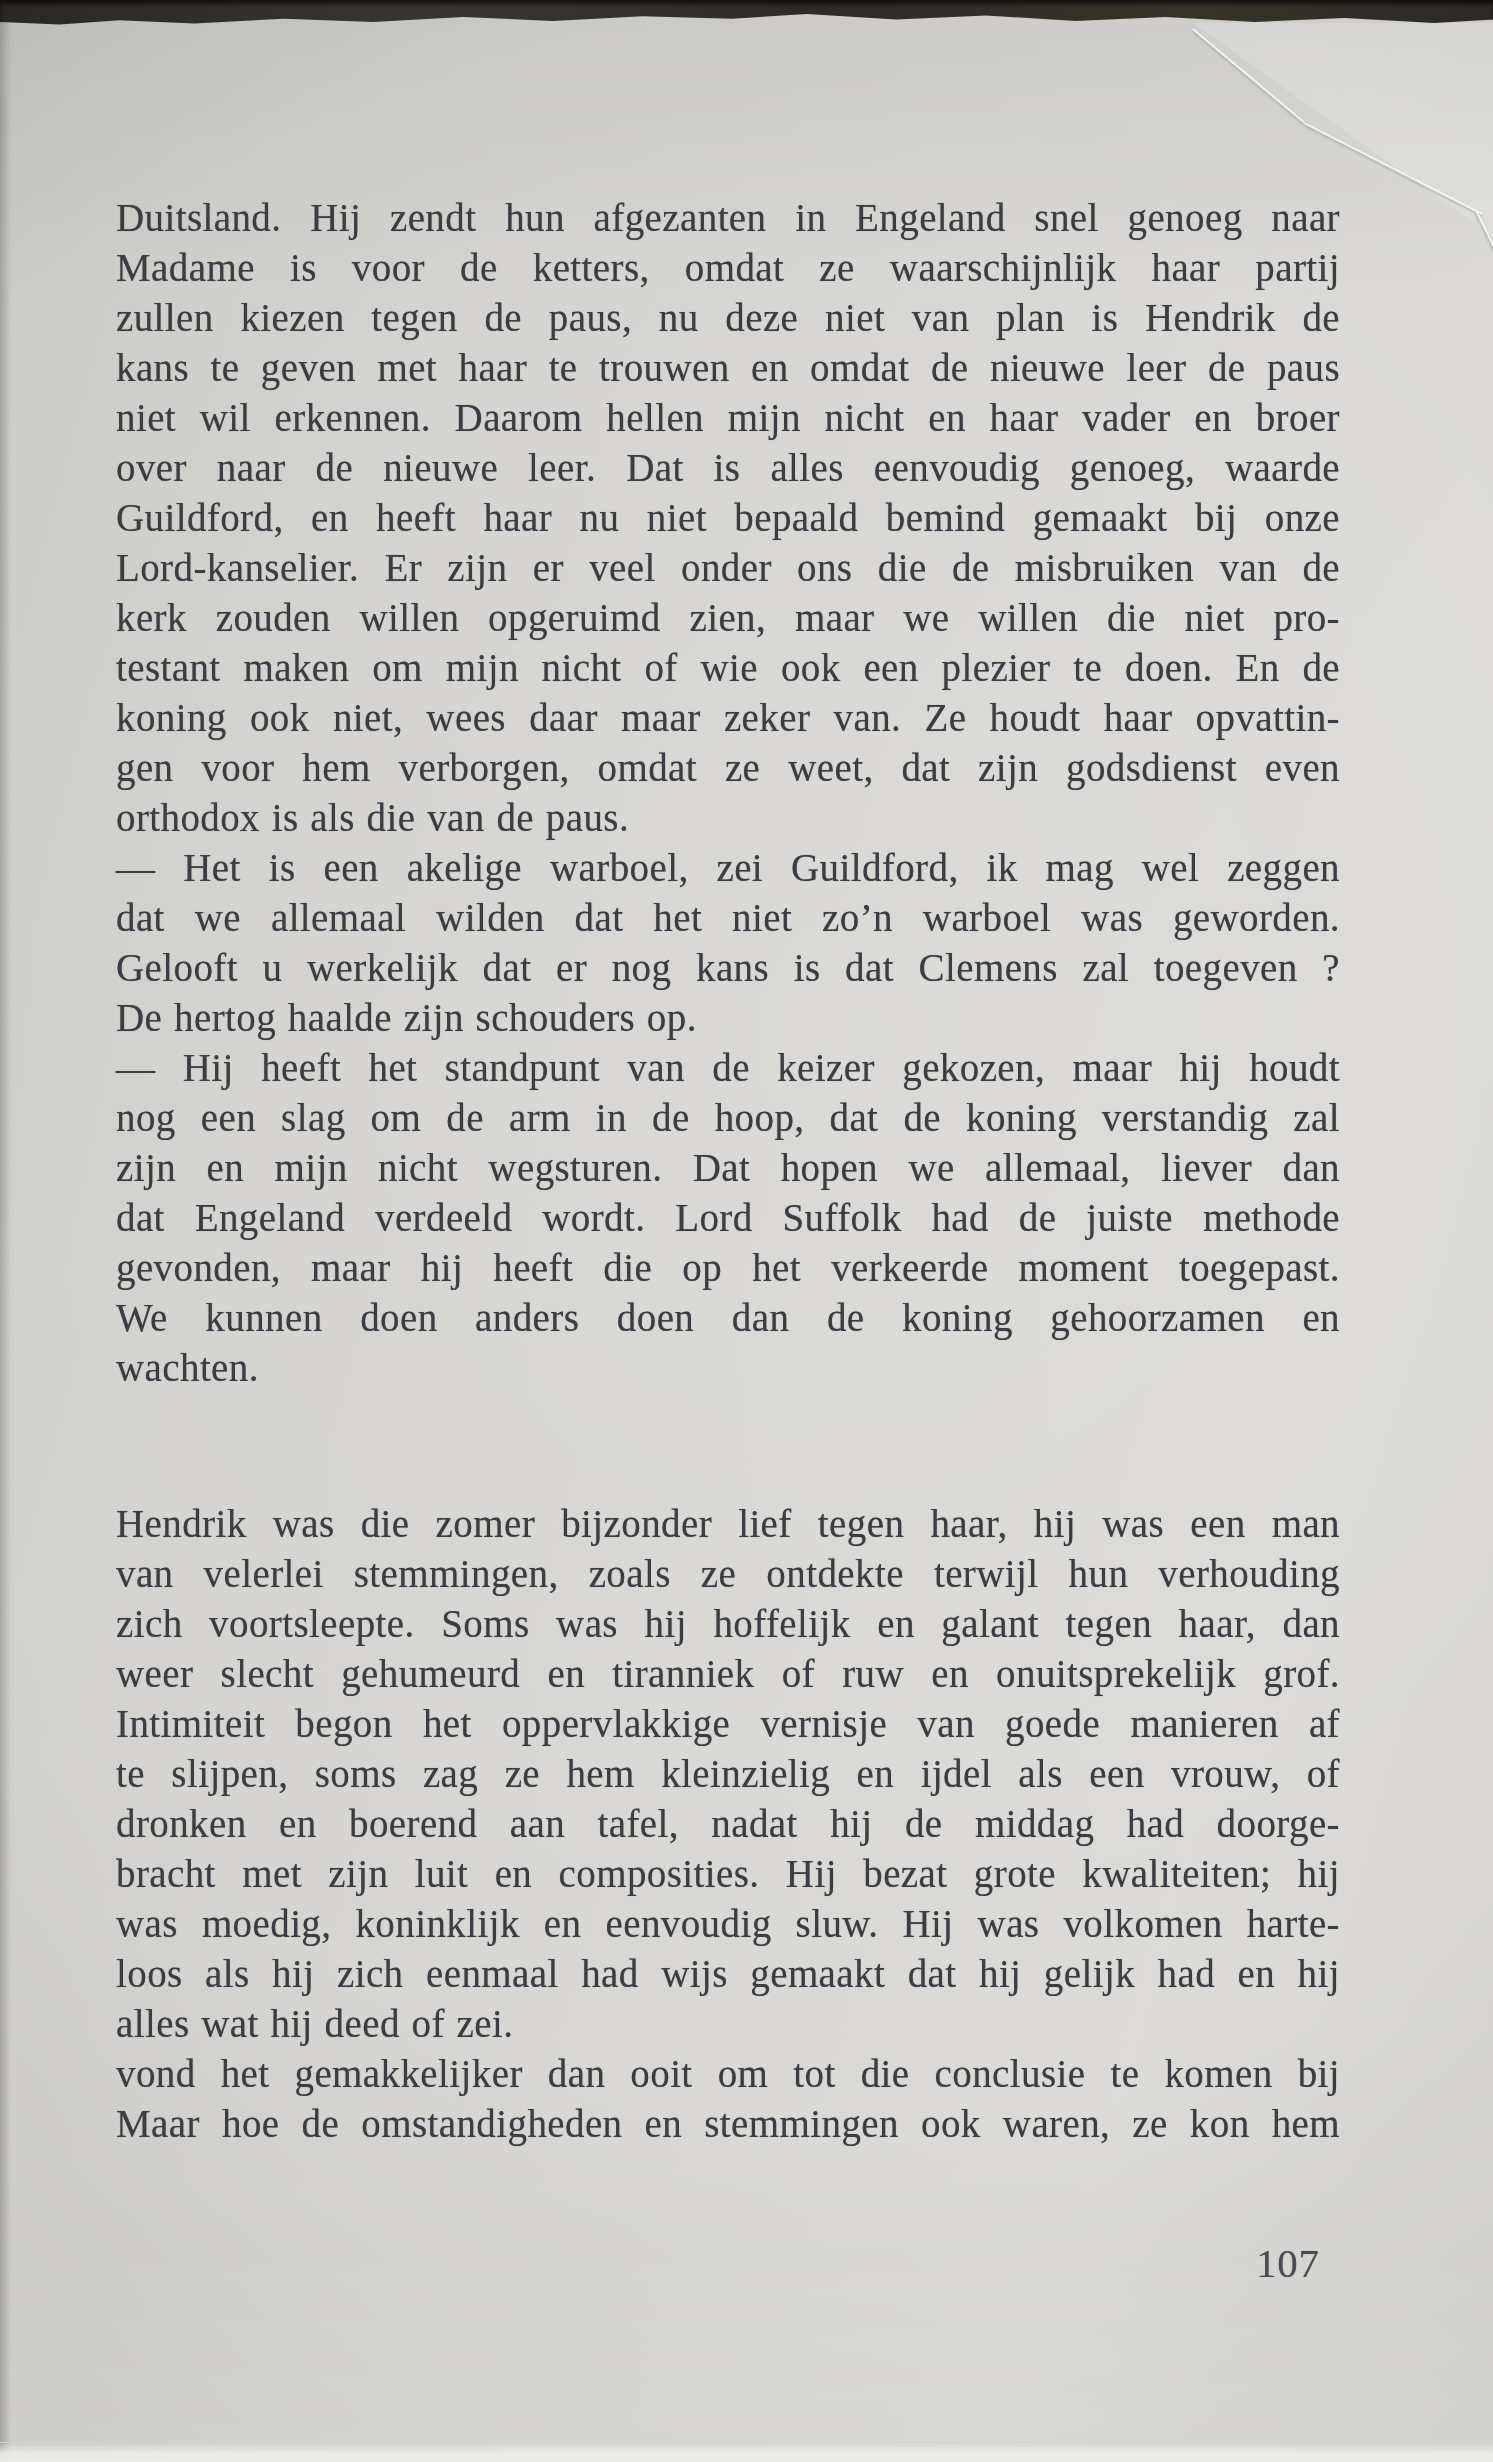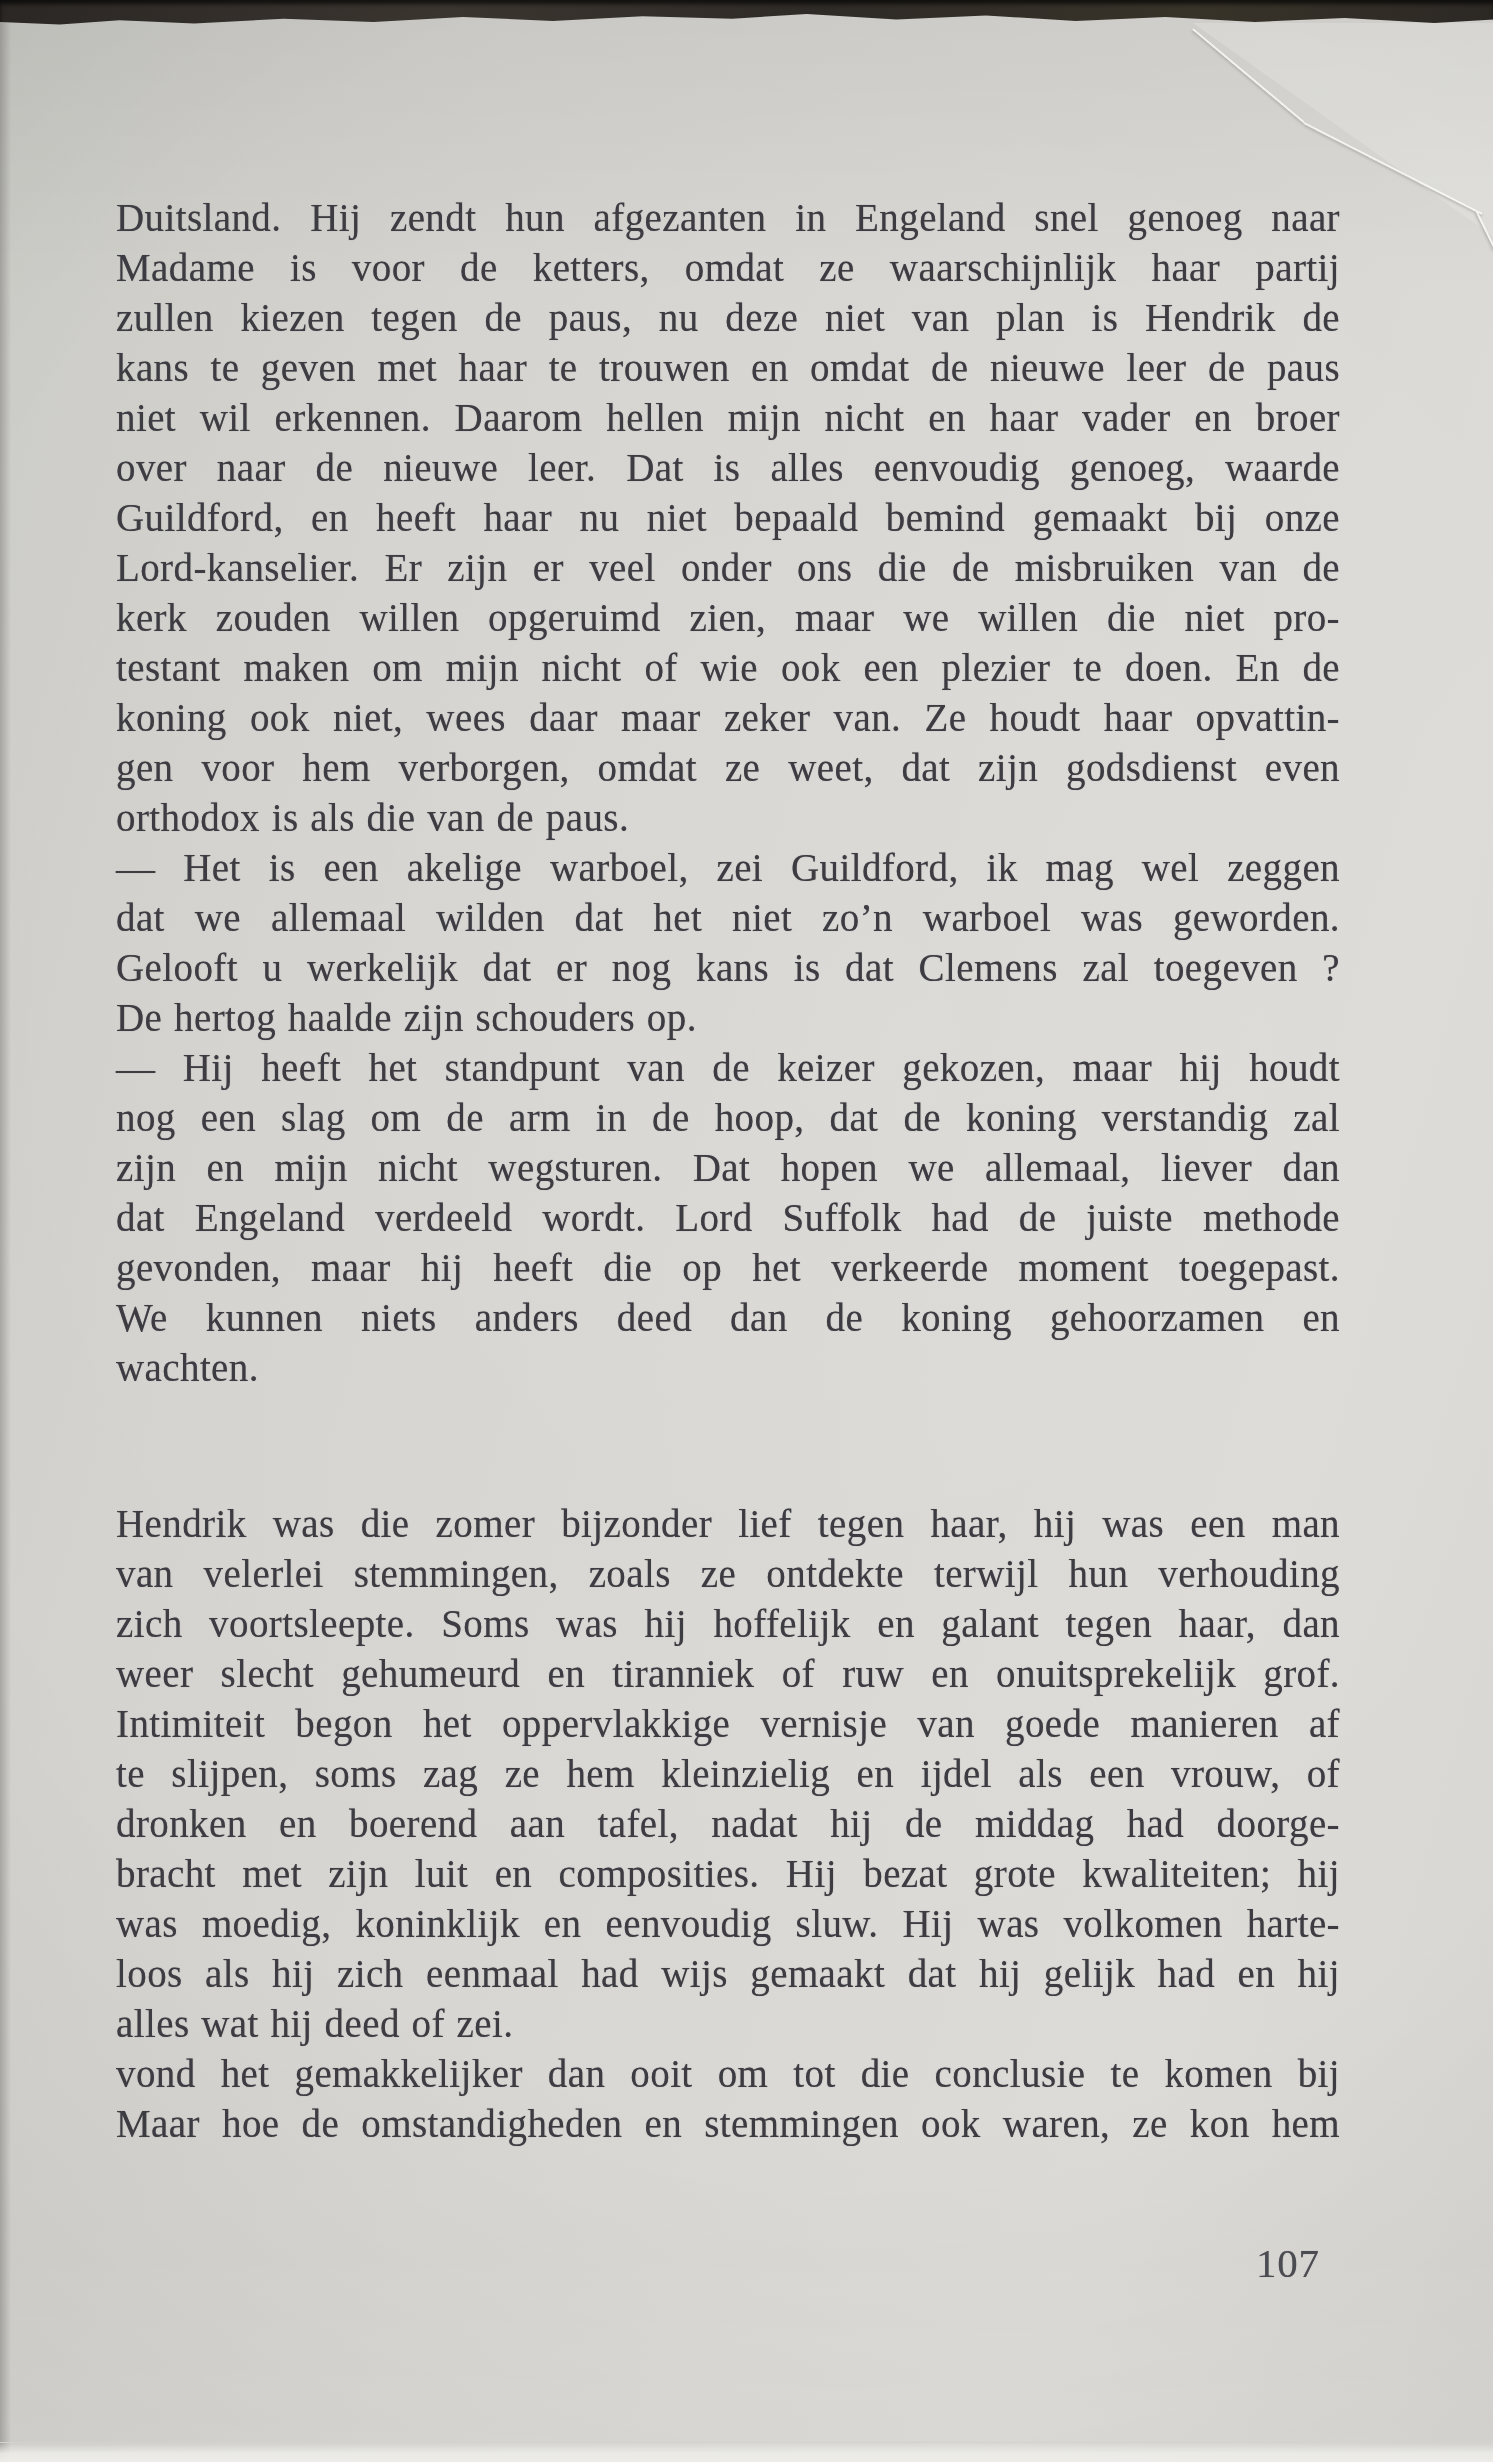--- a/index.html
+++ b/index.html
@@ -110,21 +110,21 @@
         <div class="line short">orthodox is als die van de paus.</div>
         <div class="line">— Het is een akelige warboel, zei Guildford, ik mag wel zeggen</div>
         <div class="line">dat we allemaal wilden dat het niet zo’n warboel was geworden.</div>
         <div class="line">Gelooft u werkelijk dat er nog kans is dat Clemens zal toegeven ?</div>
         <div class="line short">De hertog haalde zijn schouders op.</div>
         <div class="line">— Hij heeft het standpunt van de keizer gekozen, maar hij houdt</div>
         <div class="line">nog een slag om de arm in de hoop, dat de koning verstandig zal</div>
         <div class="line">zijn en mijn nicht wegsturen. Dat hopen we allemaal, liever dan</div>
         <div class="line">dat Engeland verdeeld wordt. Lord Suffolk had de juiste methode</div>
         <div class="line">gevonden, maar hij heeft die op het verkeerde moment toegepast.</div>
-        <div class="line">We kunnen niets anders deed dan de koning gehoorzamen en</div>
+        <div class="line">We kunnen doen anders doen dan de koning gehoorzamen en</div>
         <div class="line short">wachten.</div>
       </div>
       <div class="para para2">
         <div class="line">Hendrik was die zomer bijzonder lief tegen haar, hij was een man</div>
         <div class="line">van velerlei stemmingen, zoals ze ontdekte terwijl hun verhouding</div>
         <div class="line">zich voortsleepte. Soms was hij hoffelijk en galant tegen haar, dan</div>
         <div class="line">weer slecht gehumeurd en tiranniek of ruw en onuitsprekelijk grof.</div>
         <div class="line">Intimiteit begon het oppervlakkige vernisje van goede manieren af</div>
         <div class="line">te slijpen, soms zag ze hem kleinzielig en ijdel als een vrouw, of</div>
         <div class="line">dronken en boerend aan tafel, nadat hij de middag had doorge-</div>

